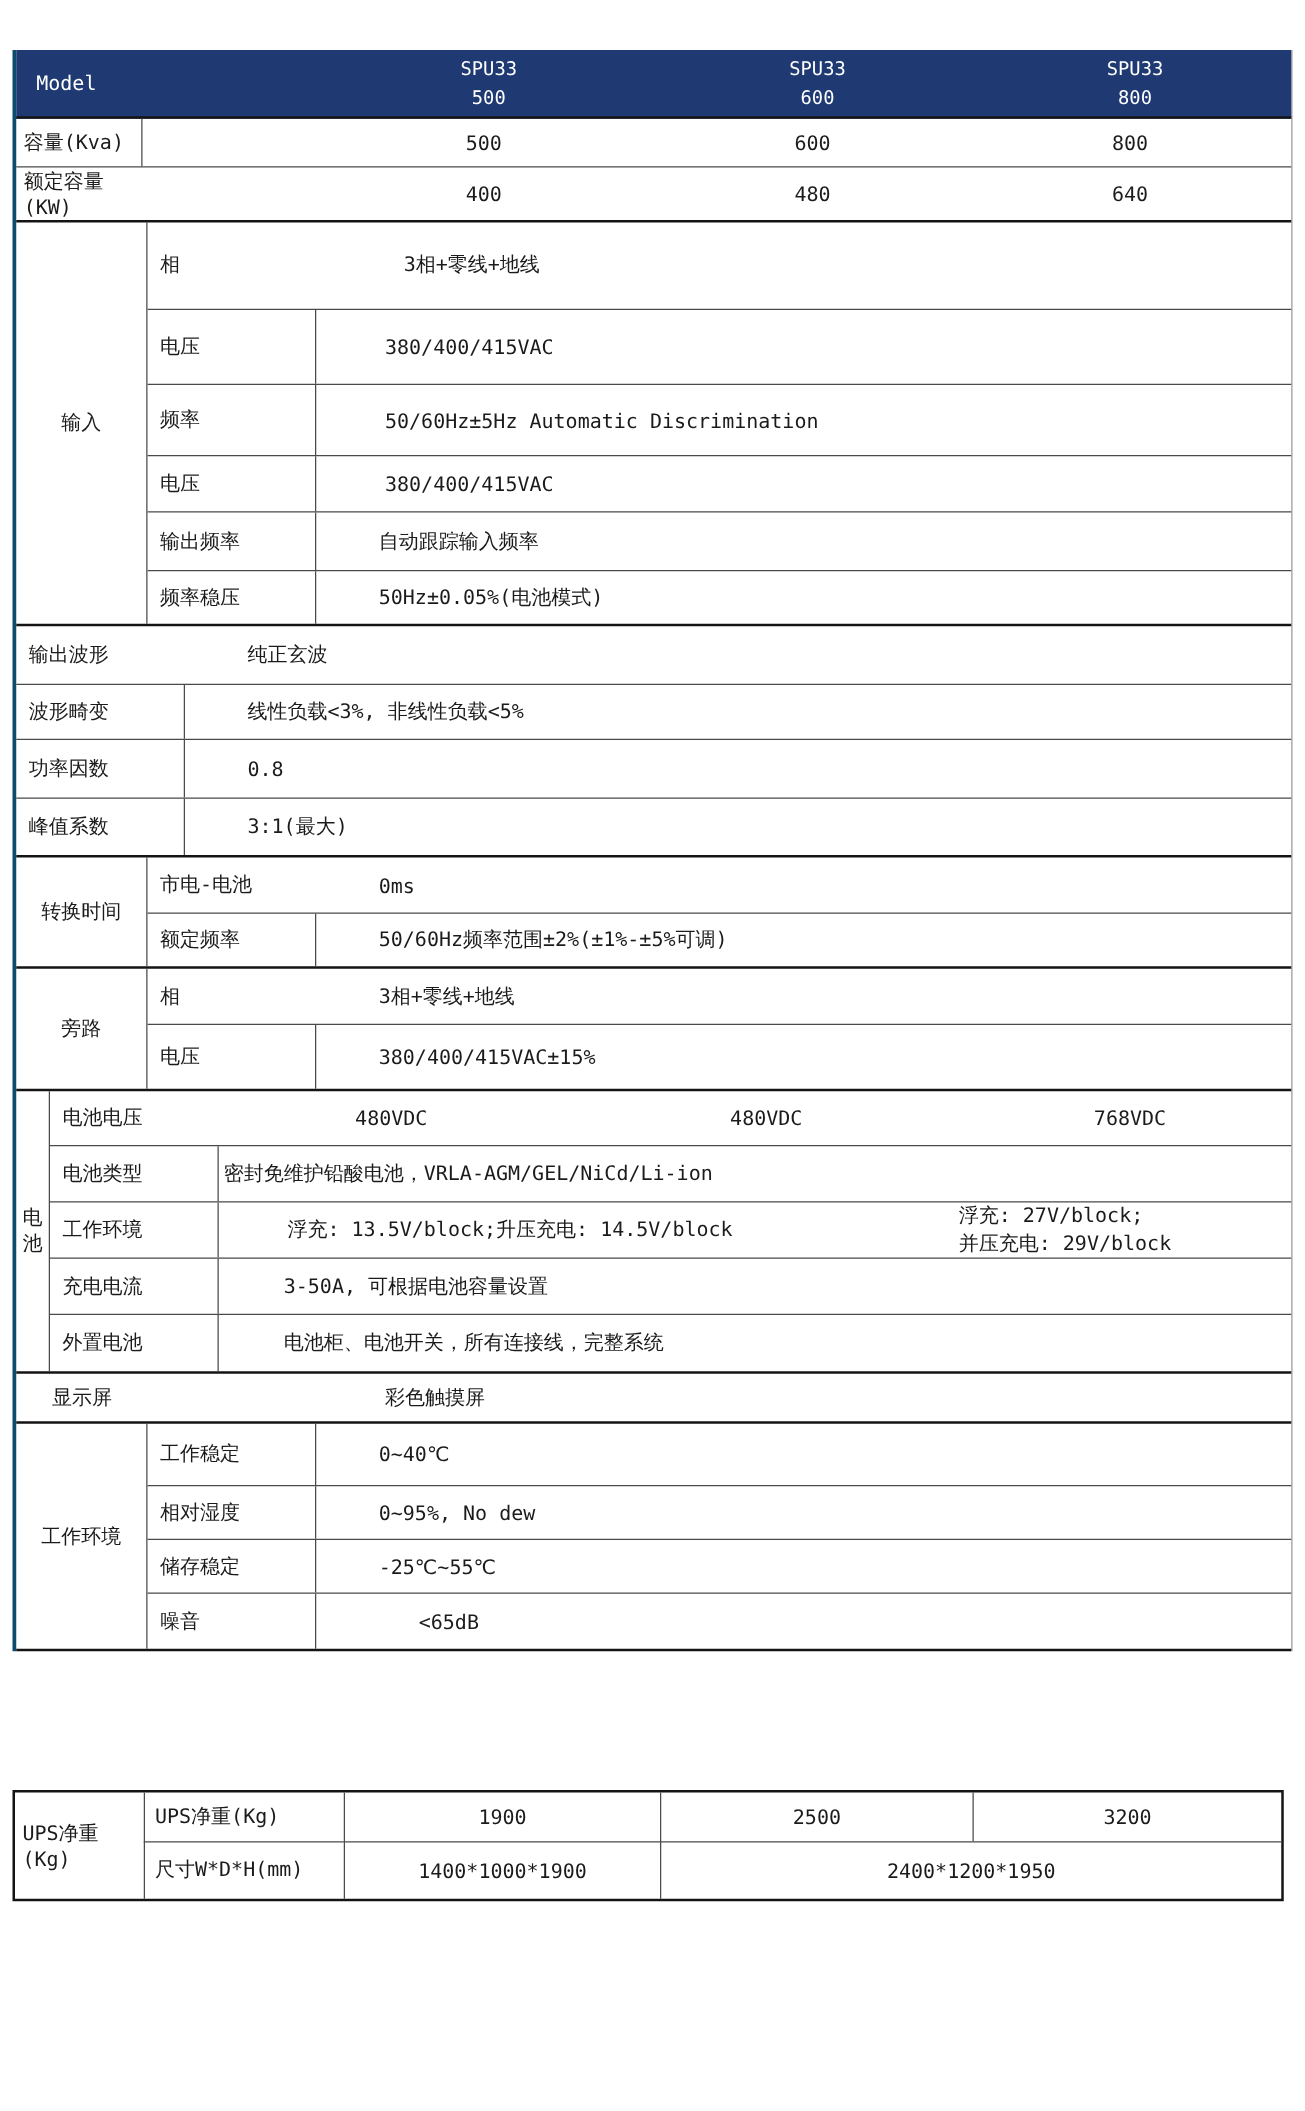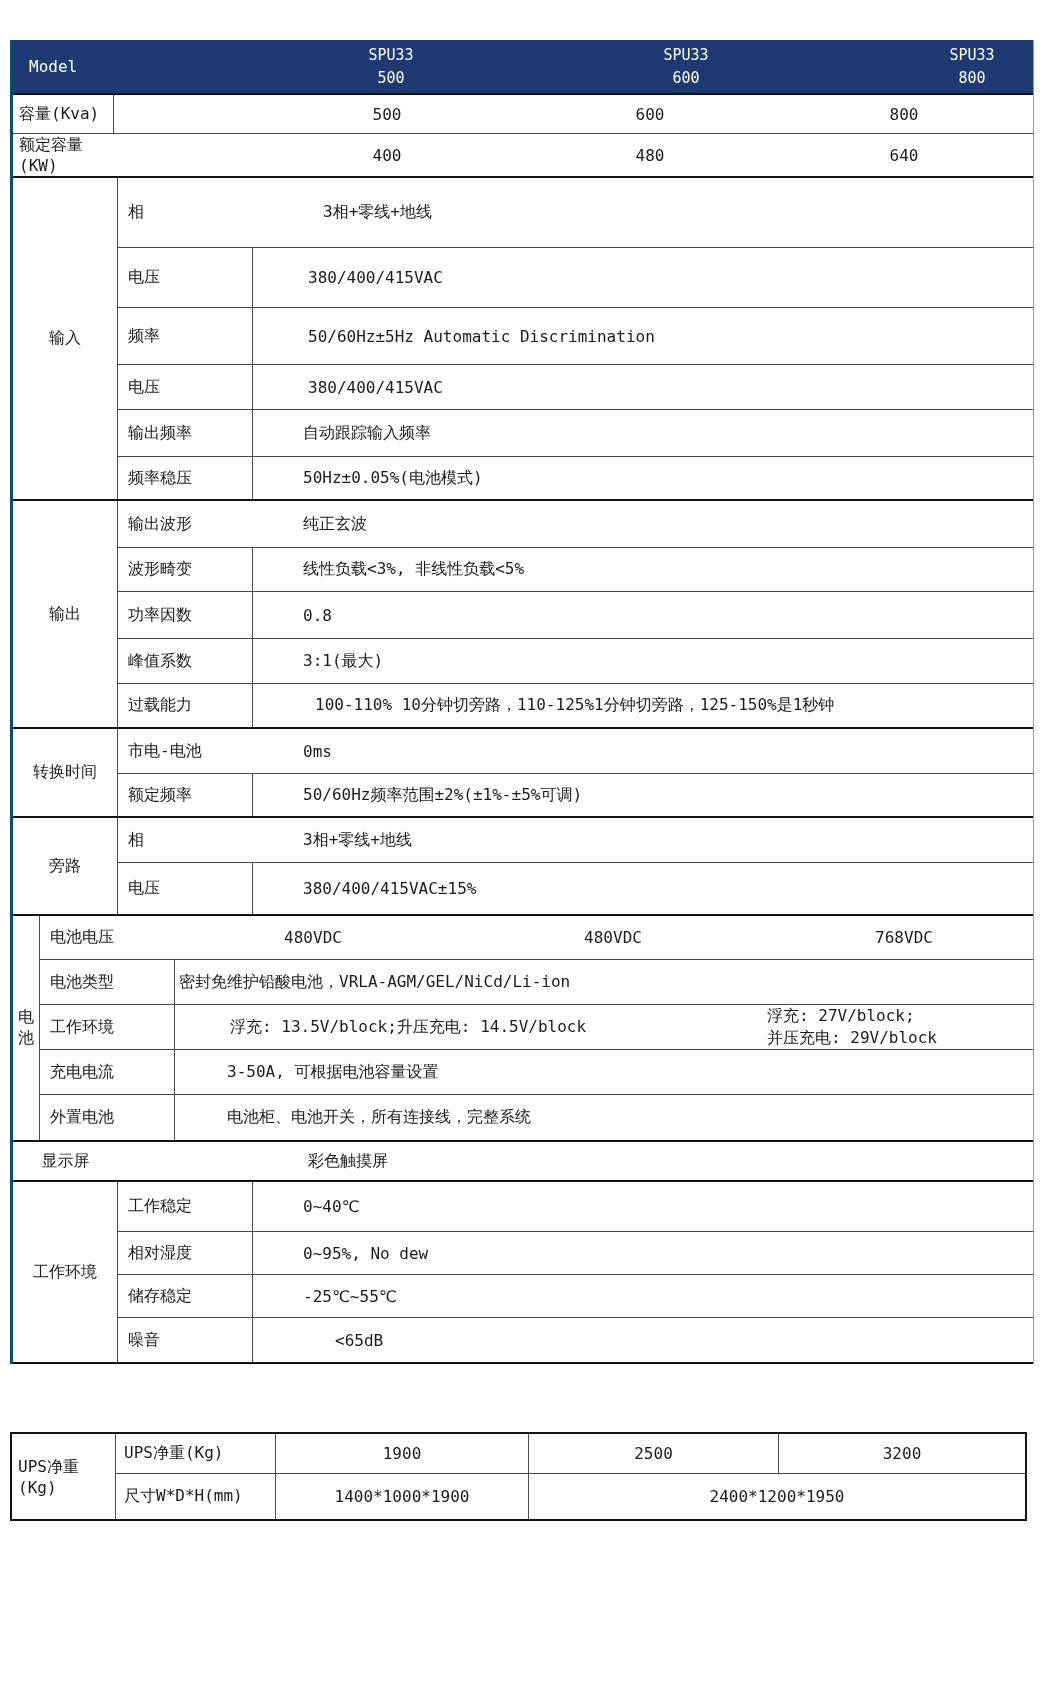--- a/index.html
+++ b/index.html
@@ -15,21 +15,21 @@
   }
   
   .hdr {
     height: 55px; background: #1f3a72; color: #ffffff;
     display: flex; align-items: center; position: relative;
     border-bottom: 2px solid #141414;
   }
   .hdr .model { padding-left: 16px; font-size: 16px; }
   .cols3h {
     position: absolute; left: 240px; top: 0; width: 784px; height: 100%;
-    display: grid; grid-template-columns: 276px 250px 258px; gap: 32px;
+    display: grid; grid-template-columns: 276px 250px 258px;
   }
   .hcol { display: flex; flex-direction: column; justify-content: center; align-items: center; line-height: 1.5; font-size: 15px; }
   
   .frow { display: flex; position: relative; }
   .frow .flbl { width: 105px; display: flex; align-items: center; padding-left: 6px; }
   .frow .flbl.div { border-right: 1px solid #4a4a4a; }
   .vals3 {
     margin-left: 135px; width: 784px; height: 100%;
     display: grid; grid-template-columns: 276px 250px 258px; align-items: center;
   }
@@ -134,41 +134,36 @@
         <div class="rval" style="padding-left:50px">自动跟踪输入频率</div>
       </div>
       <div class="srow div" style="height:42px">
         <div class="rlbl">频率稳压</div>
         <div class="rval" style="padding-left:50px">50Hz±0.05%(电池模式)</div>
       </div>
     </div>
   </div>
 
   <div class="section">
-    <div class="sec-lbl">输出</div>
     <div class="rows">
       <div class="srow" style="height:47px">
         <div class="rlbl">输出波形</div>
         <div class="rval" style="padding-left:50px">纯正玄波</div>
       </div>
       <div class="srow div" style="height:44px">
         <div class="rlbl">波形畸变</div>
         <div class="rval" style="padding-left:50px">线性负载&lt;3%, 非线性负载&lt;5%</div>
       </div>
       <div class="srow div" style="height:47px">
         <div class="rlbl">功率因数</div>
         <div class="rval" style="padding-left:50px">0.8</div>
       </div>
       <div class="srow div" style="height:45px">
         <div class="rlbl">峰值系数</div>
         <div class="rval" style="padding-left:50px">3:1(最大)</div>
-      </div>
-      <div class="srow div" style="height:43px">
-        <div class="rlbl">过载能力</div>
-        <div class="rval" style="padding-left:62px">100-110% 10分钟切旁路，110-125%1分钟切旁路，125-150%是1秒钟</div>
       </div>
     </div>
   </div>
 
   <div class="section">
     <div class="sec-lbl">转换时间</div>
     <div class="rows">
       <div class="srow" style="height:45px">
         <div class="rlbl">市电-电池</div>
         <div class="rval" style="padding-left:50px">0ms</div>

